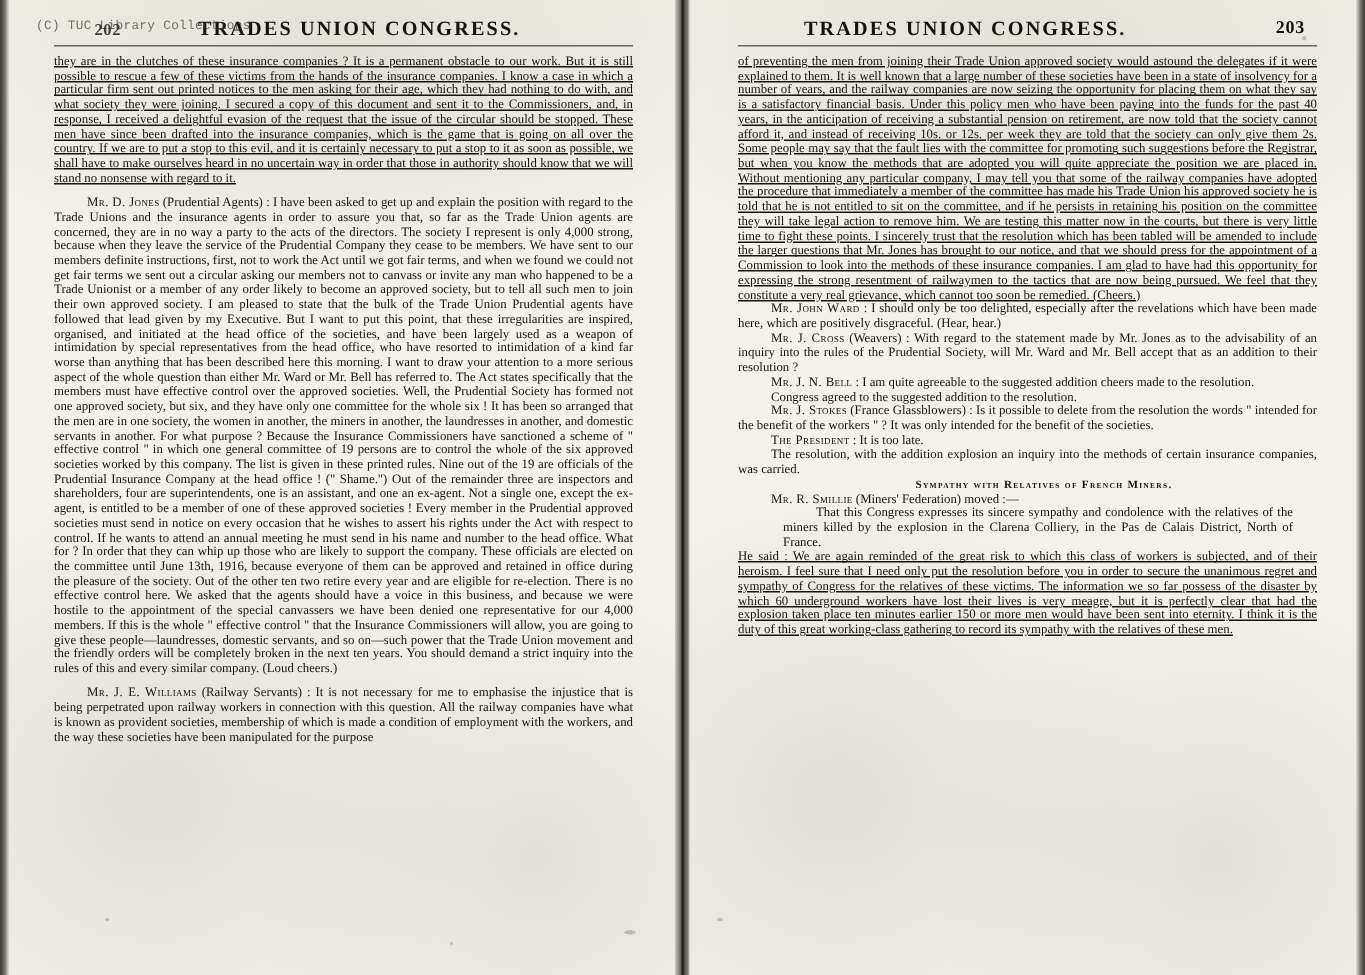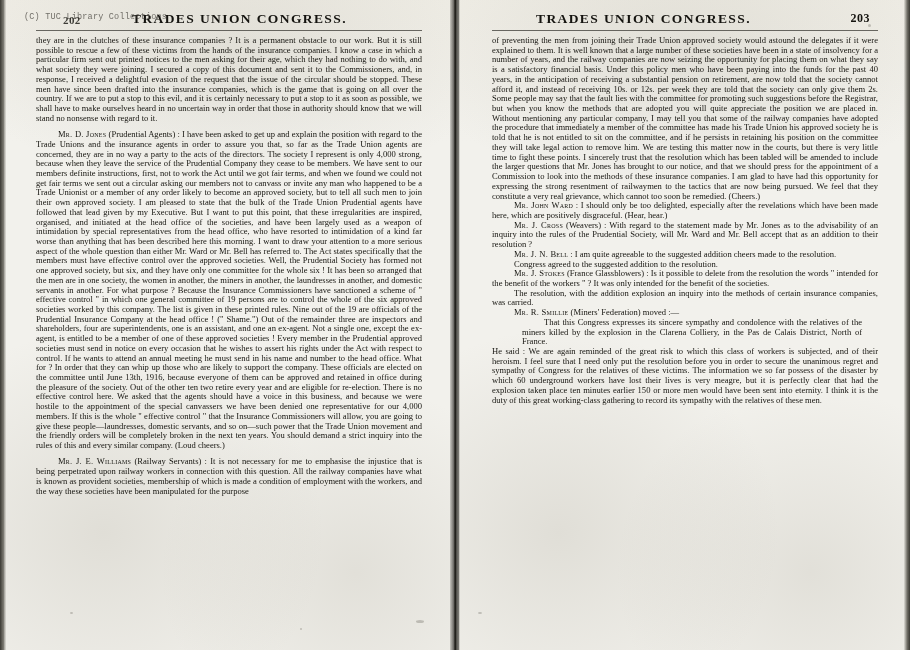--- a/index.html
+++ b/index.html
@@ -139,21 +139,21 @@
     text-justify: inter-word;
     -webkit-font-smoothing: none;
   }
   #col-left  { left: 36px;  }
   #col-right { left: 492px; }
 
   .col p {
     margin: 0;
     text-indent: 22px;
   }
-  .col p.flush { text-indent: 0; }
+  .col p.flush { text-indent: 0; text-decoration: underline; }
   .col p.gap   { margin-top: 6.6px; }
 
   
   .sc {
     font-variant: small-caps;
     letter-spacing: .25px;
   }
 
   
   .subhead {
@@ -225,19 +225,21 @@
       <p class="gap"><span class="sc">Mr. J. E. Williams</span><span> (Railway Servants) : </span><span>It is not necessary for me to emphasise the injustice that is being perpetrated upon railway workers in connection with this question. All the railway companies have what is known as provident societies, membership of which is made a condition of employment with the workers, and the way these societies have been manipulated for the purpose</span></p>
     </div>
 
   <div class="col" id="col-right">
       <p class="flush"><span>of preventing the men from joining their Trade Union approved society would astound the delegates if it were explained to them. It is well known that a large number of these societies have been in a state of insolvency for a number of years, and the railway companies are now seizing the opportunity for placing them on what they say is a satisfactory financial basis. Under this policy men who have been paying into the funds for the past 40 years, in the anticipation of receiving a substantial pension on retirement, are now told that the society cannot afford it, and instead of receiving 10s. or 12s. per week they are told that the society can only give them 2s. Some people may say that the fault lies with the committee for promoting such suggestions before the Registrar, but when you know the methods that are adopted you will quite appreciate the position we are placed in. Without mentioning any particular company, I may tell you that some of the railway companies have adopted the procedure that immediately a member of the committee has made his Trade Union his approved society he is told that he is not entitled to sit on the committee, and if he persists in retaining his position on the committee they will take legal action to remove him. We are testing this matter now in the courts, but there is very little time to fight these points. I sincerely trust that the resolution which has been tabled will be amended to include the larger questions that Mr. Jones has brought to our notice, and that we should press for the appointment of a Commission to look into the methods of these insurance companies. I am glad to have had this opportunity for expressing the strong resentment of railwaymen to the tactics that are now being pursued. We feel that they constitute a very real grievance, which cannot too soon be remedied. (Cheers.)</span></p>
       <p><span class="sc">Mr. John Ward</span><span> : </span><span>I should only be too delighted, especially after the revelations which have been made here, which are positively disgraceful. (Hear, hear.)</span></p>
       <p><span class="sc">Mr. J. Cross</span><span> (Weavers) : </span><span>With regard to the statement made by Mr. Jones as to the advisability of an inquiry into the rules of the Prudential Society, will Mr. Ward and Mr. Bell accept that as an addition to their resolution ?</span></p>
       <p><span class="sc">Mr. J. N. Bell</span><span> : </span><span>I am quite agreeable to the suggested addition cheers made to the resolution.</span></p>
       <p><span>Congress agreed to the suggested addition to the resolution.</span></p>
       <p><span class="sc">Mr. J. Stokes</span><span> (France Glassblowers) : </span><span>Is it possible to delete from the resolution the words " intended for the benefit of the workers " ? It was only intended for the benefit of the societies.</span></p>
+      <p><span class="sc">The President</span><span> : </span><span>It is too late.</span></p>
       <p><span>The resolution, with the addition explosion an inquiry into the methods of certain insurance companies, was carried.</span></p>
+      <p class="subhead">Sympathy with Relatives of French Miners.</p>
       <p><span class="sc">Mr. R. Smillie</span><span> (Miners' Federation) moved :—</span></p>
       <p class="resolution">That this Congress expresses its sincere sympathy and condolence with the relatives of the miners killed by the explosion in the Clarena Colliery, in the Pas de Calais District, North of France.</p>
       <p class="flush">He said : We are again reminded of the great risk to which this class of workers is subjected, and of their heroism. I feel sure that I need only put the resolution before you in order to secure the unanimous regret and sympathy of Congress for the relatives of these victims. The information we so far possess of the disaster by which 60 underground workers have lost their lives is very meagre, but it is perfectly clear that had the explosion taken place ten minutes earlier 150 or more men would have been sent into eternity. I think it is the duty of this great working-class gathering to record its sympathy with the relatives of these men.</p>
     </div>
 
 </div>
 
 </body></html>

